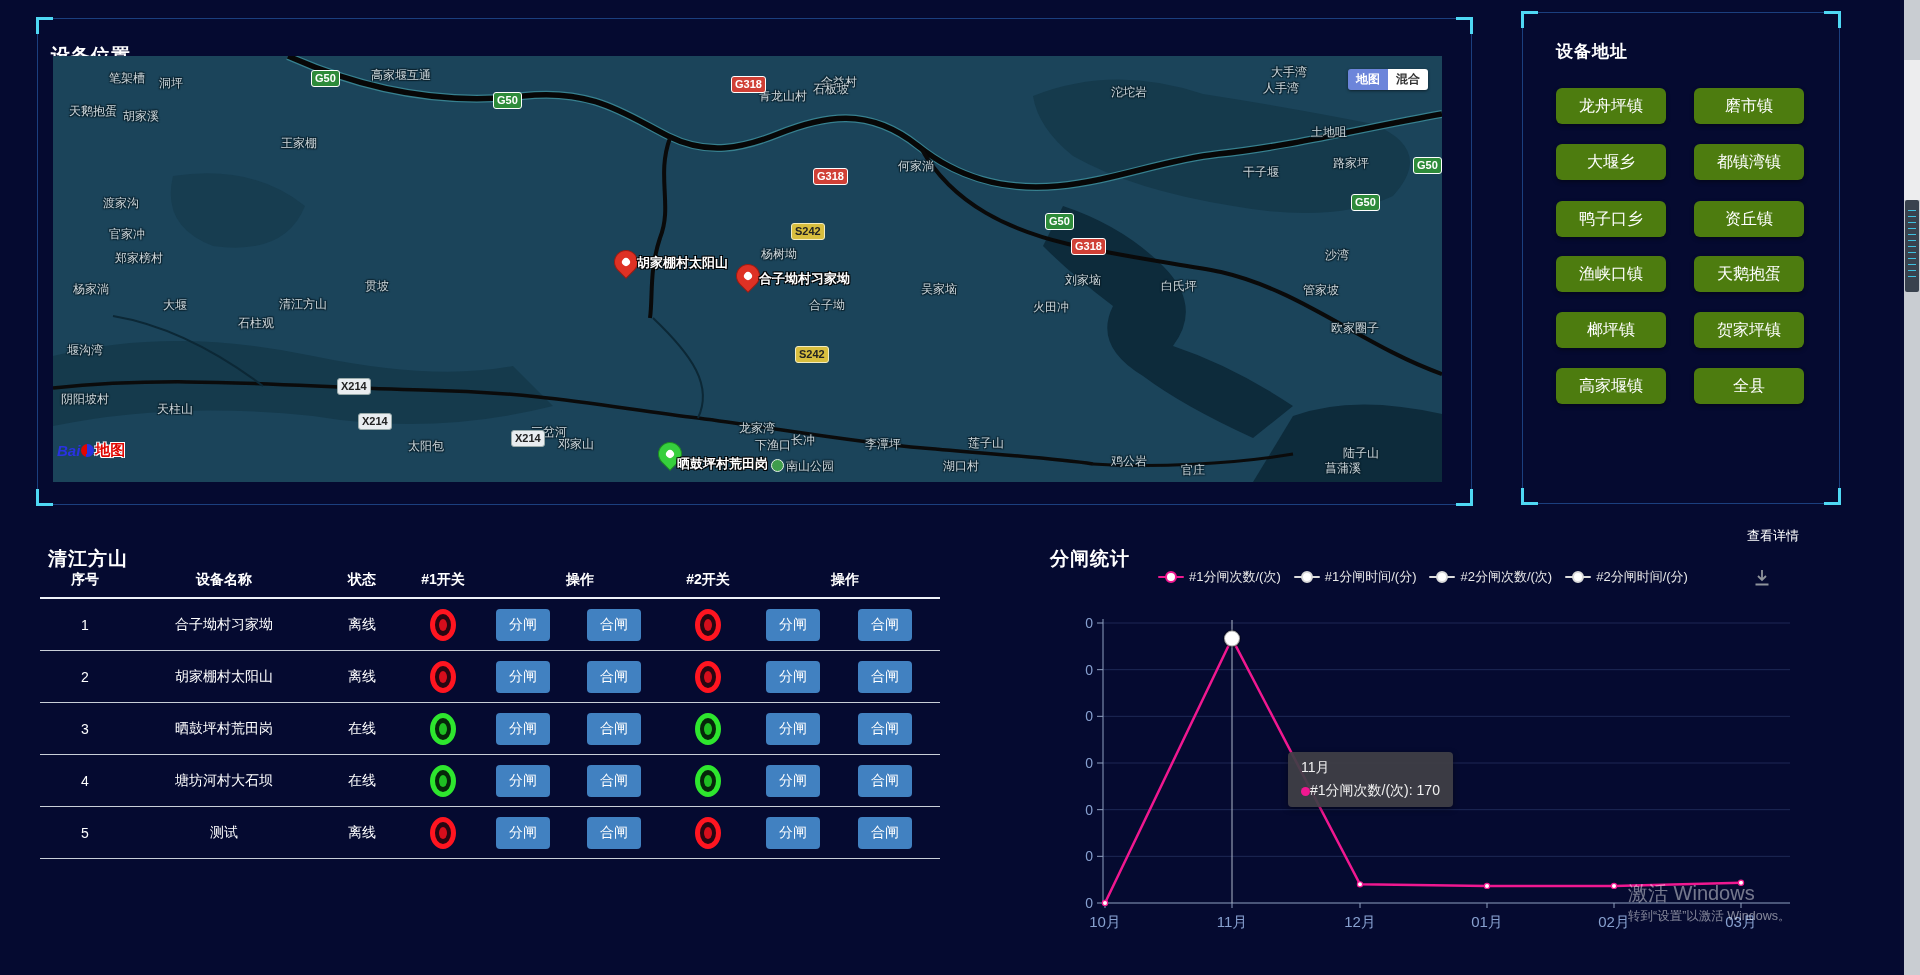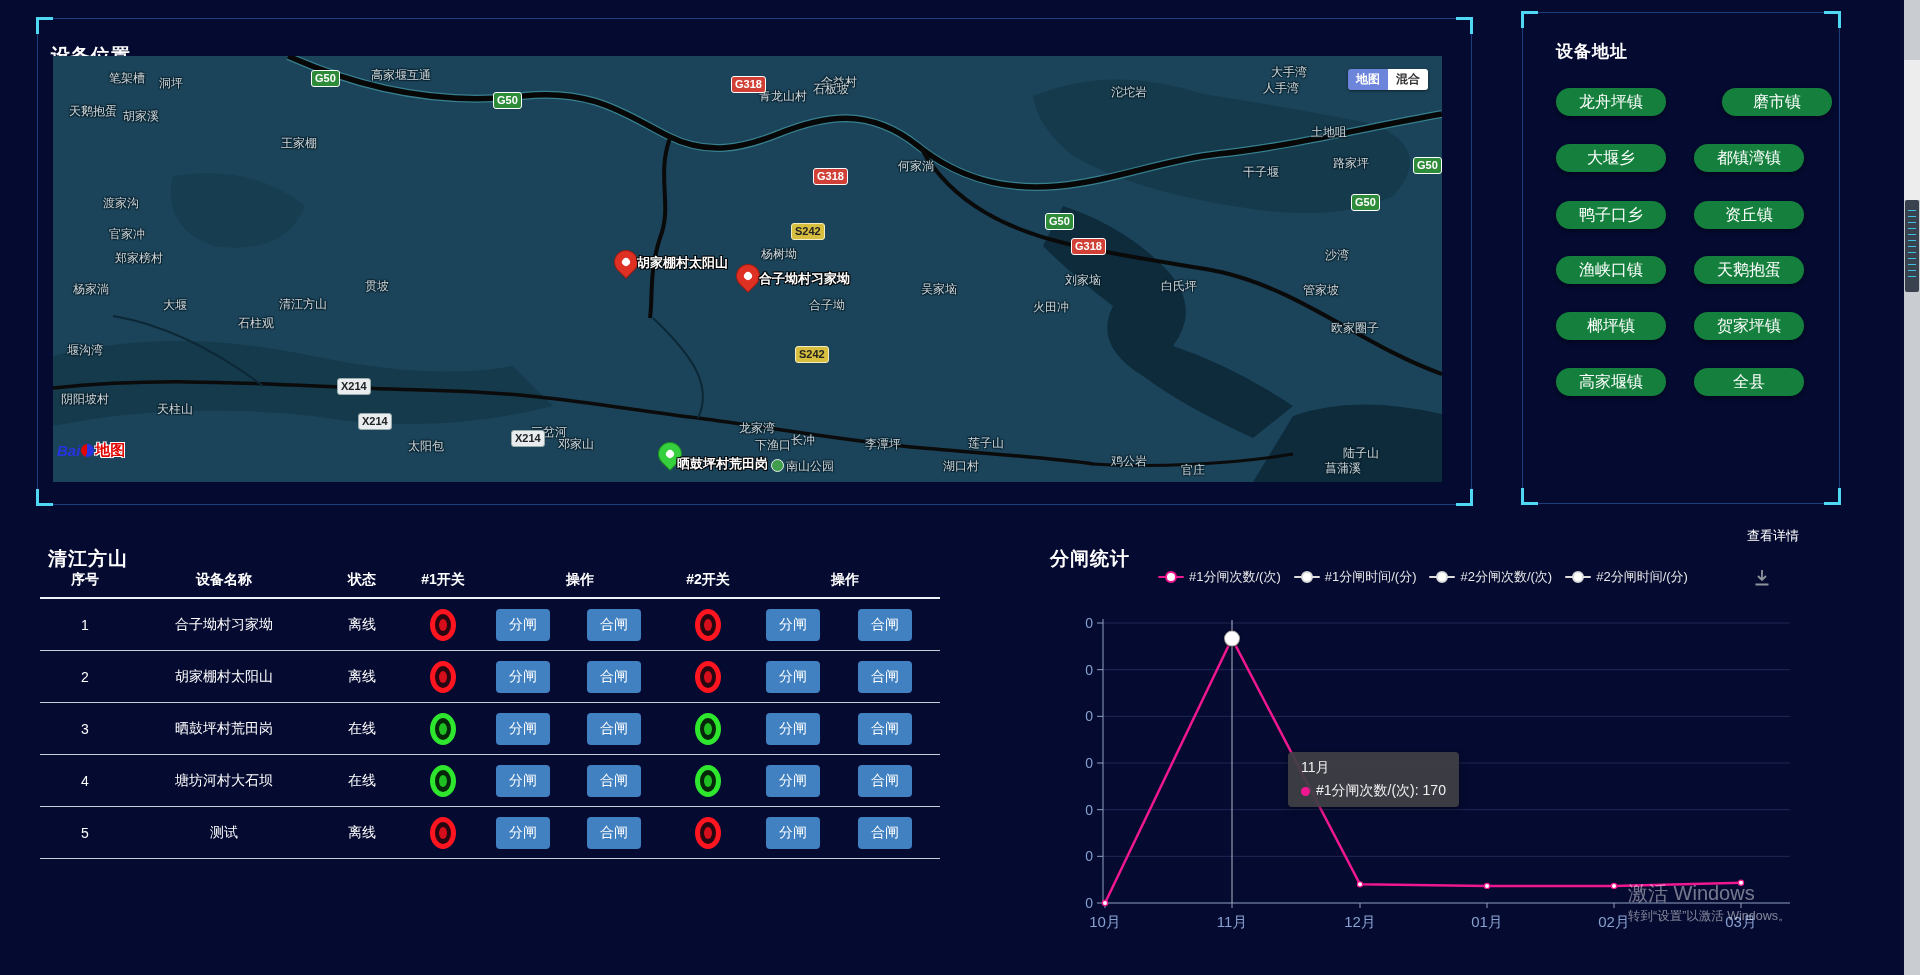--- a/index.html
+++ b/index.html
@@ -39,21 +39,21 @@
   #map-toggle .mt-hyb{background:#fff;color:#333;}
   #baidu-logo{position:absolute;left:4px;bottom:22px;z-index:5;font-weight:bold;font-size:15px;display:flex;align-items:center;}
   #baidu-logo .bai{color:#2932e1;font-style:italic;}
   #baidu-logo .paw{display:inline-block;width:13px;height:13px;border-radius:50%;margin:0 1px;
                    background:conic-gradient(#2932e1 0 55%,#e10601 55% 100%);}
   #baidu-logo .ditu{color:#e10601;text-shadow:1px 1px 0 #fff,-1px -1px 0 #fff,1px -1px 0 #fff,-1px 1px 0 #fff;}
   #map-attrib{position:absolute;left:0;bottom:3px;z-index:5;background:rgba(205,210,215,.85);color:#1c1c1c;
               font-size:11px;padding:2px 5px;white-space:nowrap;}
   
   #addr-panel{left:1522px;top:12px;width:316px;height:490px;}
-  .addr-btn{position:absolute;width:110px;height:28px;background:#15803d;border:none;border-radius:14px;
+  .addr-btn{position:absolute;width:110px;height:36px;background:#4d7c0f;border:none;border-radius:6px;
             color:#fff;font-size:16px;font-family:inherit;cursor:pointer;box-shadow:0 2px 4px rgba(0,0,0,.4);}
   
   #status-title{left:48px;top:530px;}
   #status-table{position:absolute;left:40px;top:562px;width:900px;}
   .t-head{position:relative;height:35px;border-bottom:2px solid #eef2f8;}
   .t-row{position:relative;height:51px;border-bottom:1px solid #c9cfd8;}
   .t-cell{position:absolute;top:50%;transform:translate(-50%,-50%);font-size:14px;white-space:nowrap;}
   .t-head .t-cell{font-weight:bold;font-size:14px;}
   .op-btn{position:absolute;top:50%;transform:translate(-50%,-50%);width:54px;height:32px;background:#4181c1;
           border:none;border-radius:4px;color:#fff;font-size:14px;font-family:inherit;cursor:pointer;}
@@ -70,21 +70,21 @@
   #legend{position:absolute;left:1158px;top:568px;display:flex;gap:13px;align-items:center;}
   .leg-item{display:flex;align-items:center;gap:5px;cursor:pointer;}
   .leg-line{position:relative;width:26px;height:2px;border-radius:1px;}
   .leg-dot{position:absolute;left:50%;top:50%;transform:translate(-50%,-50%);width:8px;height:8px;border-radius:50%;
            background:#fff;border:2px solid;}
   .leg-text{font-size:13px;color:#e8e8e8;}
   #chart-box{position:absolute;left:1085px;top:612px;width:712px;height:340px;}
   #tooltip{position:absolute;left:1288px;top:752px;background:rgba(64,64,70,.93);border-radius:4px;
            padding:7px 13px;z-index:6;box-shadow:0 2px 6px rgba(0,0,0,.4);}
   #tooltip .tt1{font-size:14px;color:#f0f0f0;margin-bottom:5px;}
-  #tooltip .tt2{font-size:14px;color:#f0f0f0;display:flex;align-items:center;gap:6px;white-space:nowrap;}
+  #tooltip .tt2{font-size:14px;color:#f0f0f0;display:flex;align-items:center;white-space:nowrap;}
   #tooltip .tt-dot{width:9px;height:9px;border-radius:50%;background:#f01890;}
   
   #wm1{position:absolute;left:1628px;top:880px;font-size:20px;color:rgba(255,255,255,.45);z-index:7;}
   #wm2{position:absolute;left:1628px;top:908px;font-size:12.5px;color:rgba(255,255,255,.5);z-index:7;}
   
   #scrollbar{position:absolute;right:0;top:0;width:16px;height:975px;background:#c9cdd2;z-index:9;}
   #sb-light{position:absolute;left:0;top:60px;width:16px;height:140px;background:#ededee;}
   #sb-thumb{position:absolute;left:1px;top:200px;width:14px;height:92px;background:#39424e;border-radius:2px;}
   #sb-thumb .stripes{position:absolute;left:3px;right:3px;top:10px;bottom:10px;
       background:repeating-linear-gradient(to bottom,#3ec1e0 0 1.5px,transparent 1.5px 6px);}
@@ -216,21 +216,21 @@
   </section>
 
   <section class="panel" id="addr-panel">
     <div class="corner c-tl"></div>
     <div class="corner c-tr"></div>
     <div class="corner c-bl"></div>
     <div class="corner c-br"></div>
     <h2 class="panel-title" style="left:33px;top:13px;font-size:17px;">设备地址</h2>
     <div id="addr-grid">
         <button class="addr-btn" style="left: 33px; top: 75px;">龙舟坪镇</button>
-        <button class="addr-btn" style="left: 171px; top: 75px; margin-left: 28px;">磨市镇</button>
+        <button class="addr-btn" style="left: 171px; top: 75px;">磨市镇</button>
         <button class="addr-btn" style="left: 33px; top: 131px;">大堰乡</button>
         <button class="addr-btn" style="left: 171px; top: 131px;">都镇湾镇</button>
         <button class="addr-btn" style="left: 33px; top: 188px;">鸭子口乡</button>
         <button class="addr-btn" style="left: 171px; top: 188px;">资丘镇</button>
         <button class="addr-btn" style="left: 33px; top: 243px;">渔峡口镇</button>
         <button class="addr-btn" style="left: 171px; top: 243px;">天鹅抱蛋</button>
         <button class="addr-btn" style="left: 33px; top: 299px;">榔坪镇</button>
         <button class="addr-btn" style="left: 171px; top: 299px;">贺家坪镇</button>
         <button class="addr-btn" style="left: 33px; top: 355px;">高家堰镇</button>
         <button class="addr-btn" style="left: 171px; top: 355px;">全县</button>

